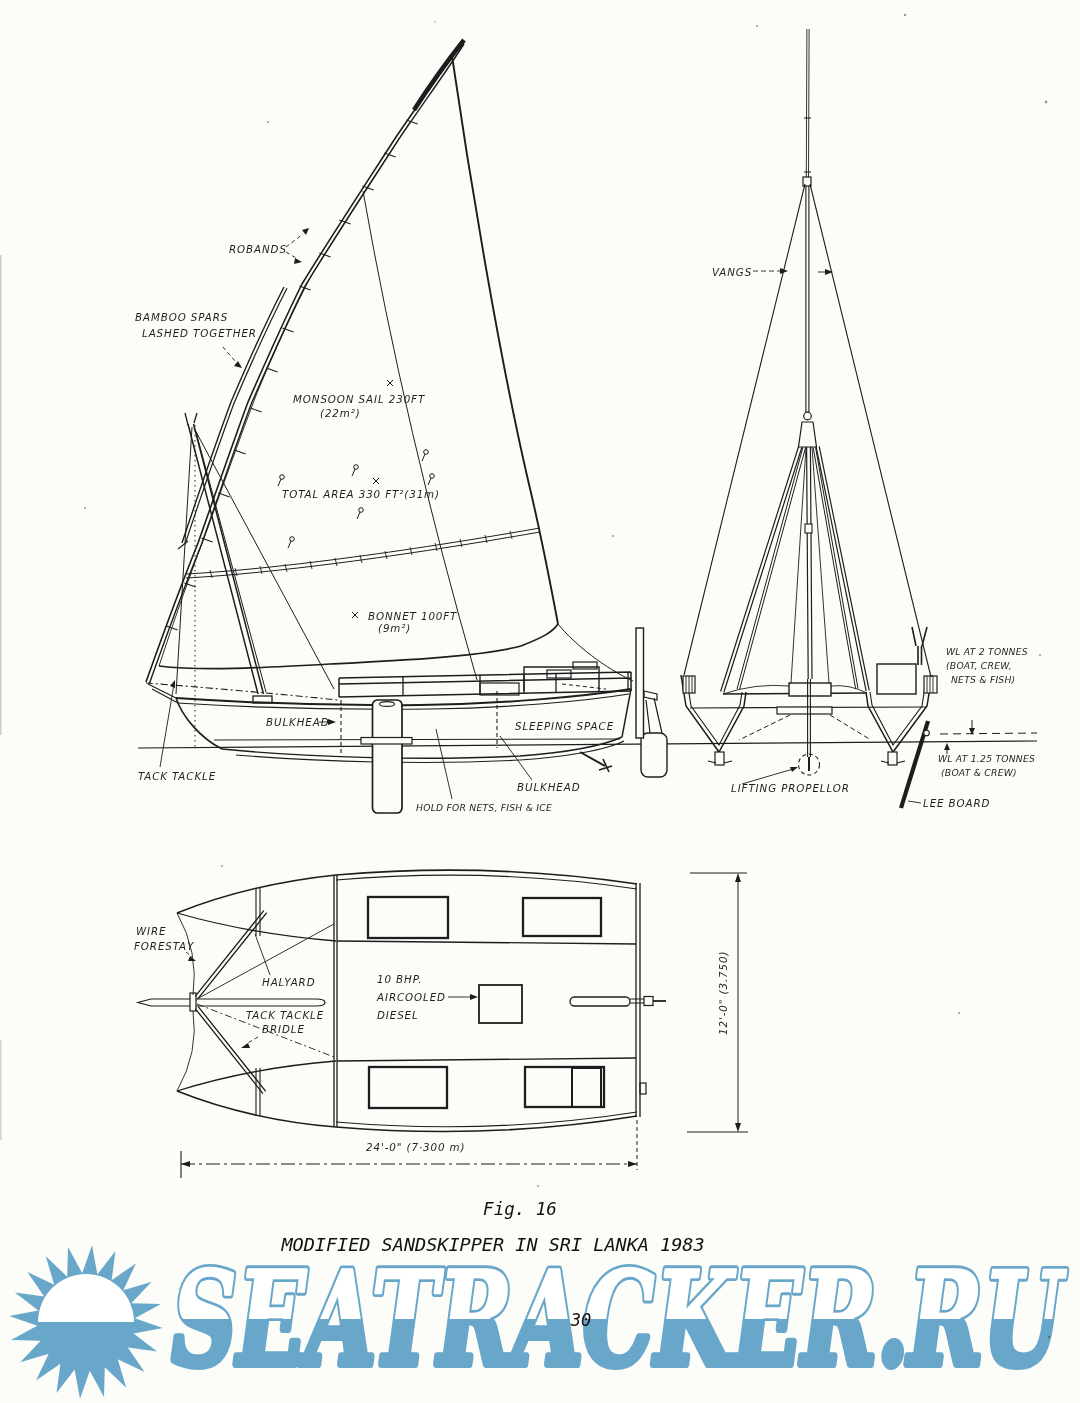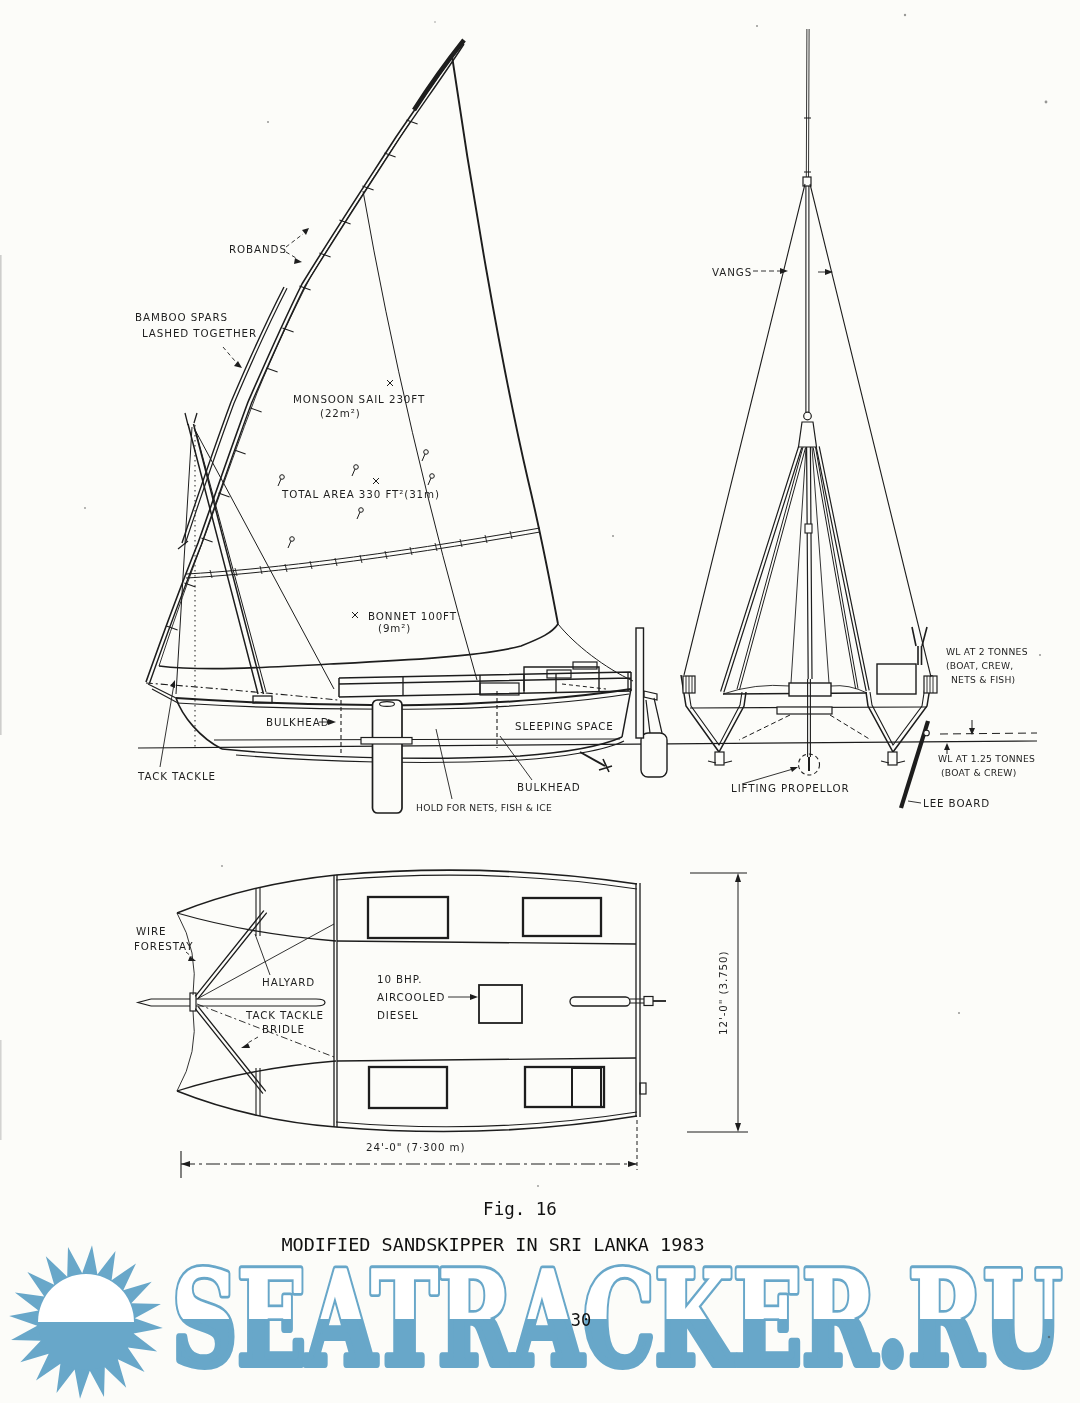--- a/index.html
+++ b/index.html
@@ -1,16 +1,16 @@
 <!DOCTYPE html>
 <html><head>
 <meta charset="utf-8">
 <style>
   html,body{margin:0;padding:0;background:#ffffff;}
-  #page{position:relative;width:1080px;height:1403px;background:#fcfcf9;overflow:hidden;}
+  #page{position:relative;width:1080px;height:1403px;background:#fcfcf9;overflow:hidden;font-style:italic;}
   svg{display:block;}
   text{font-family:"DejaVu Sans",sans-serif;}
   .lbl{font-size:10.3px;letter-spacing:0.9px;fill:#1f1f1f;font-weight:500;}
   .lbls{font-size:9.2px;letter-spacing:0.25px;fill:#1f1f1f;font-weight:500;}
   .cap{font-family:"DejaVu Sans Mono",monospace;fill:#111;}
   .wmt{font-family:"DejaVu Serif",serif;font-weight:bold;}
   .ink{stroke:#1d1d1d;fill:none;}
   .bgf{fill:#fcfcf9;stroke:#1d1d1d;}
 </style>
 </head>

